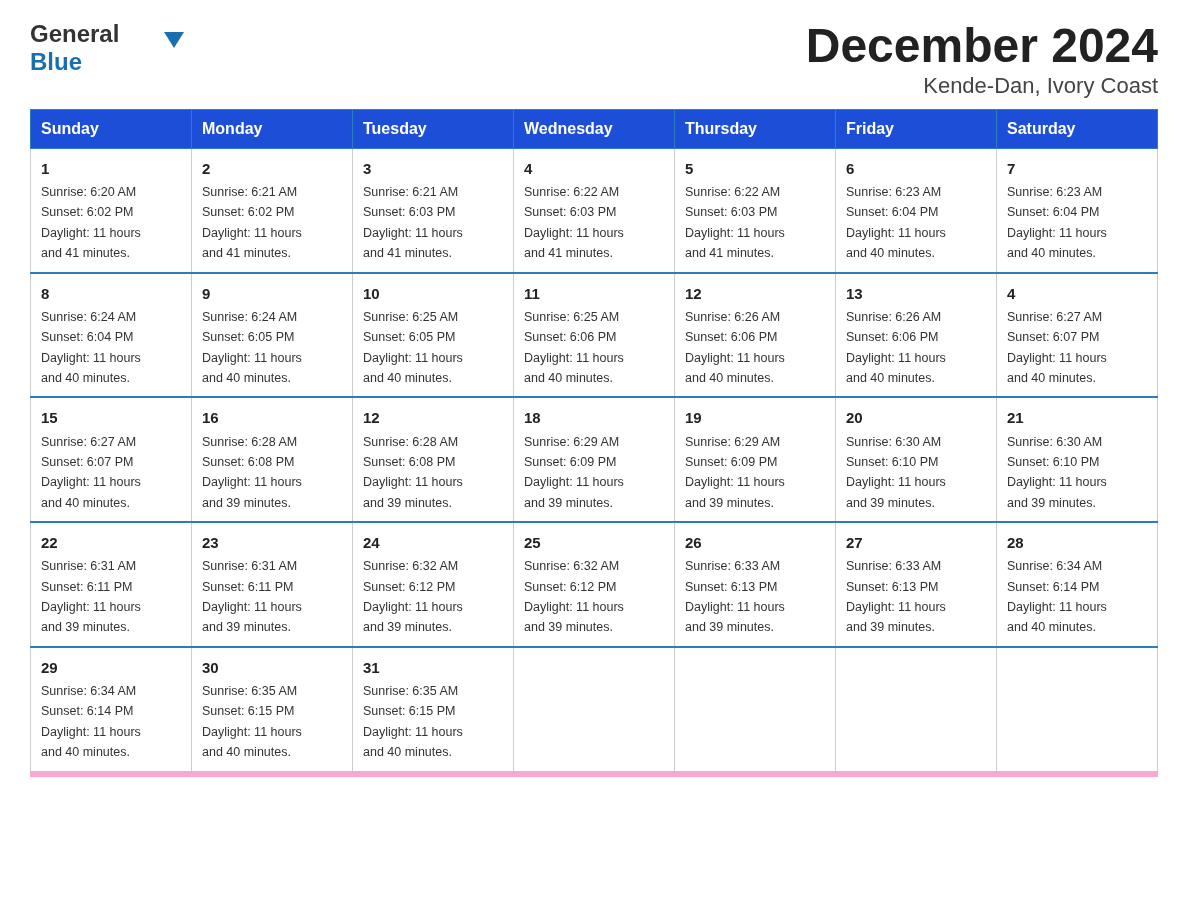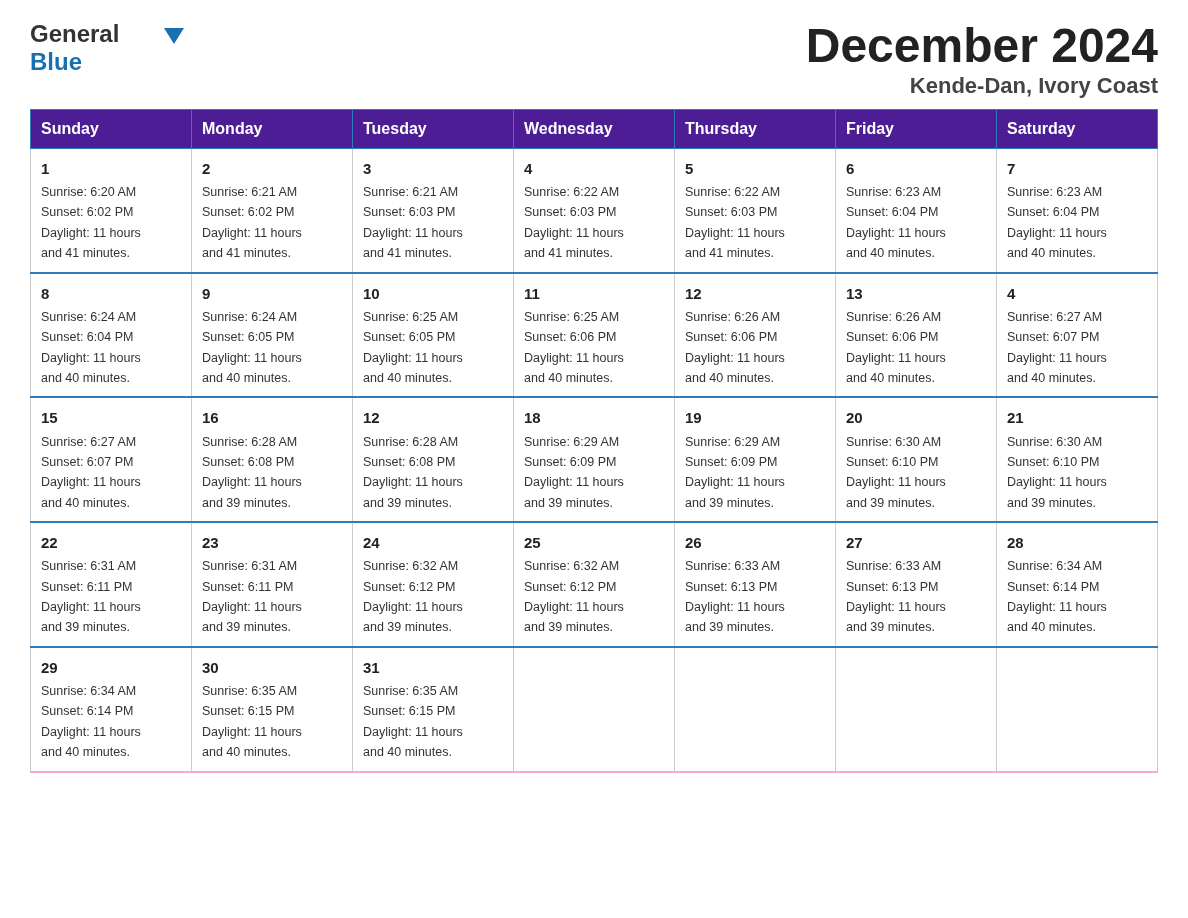--- a/index.html
+++ b/index.html
@@ -20,30 +20,30 @@
       text-align: right;
     }
     .title-block h1 {
       font-size: 48px;
       font-weight: bold;
       color: #222;
       line-height: 1.1;
     }
     .title-block h2 {
       font-size: 22px;
-      font-weight: bold;
+      font-weight: normal;
       color: #444;
     }
     .calendar {
       width: 100%;
       border-collapse: collapse;
       margin-top: 8px;
     }
     .calendar thead tr th {
-      background-color: #4c1d95;
+      background-color: #1d4ed8;
       color: #fff;
       font-size: 16px;
       font-weight: bold;
       padding: 10px 10px;
       text-align: left;
       border: 1px solid #2e7bbf;
     }
     .calendar tbody tr {
       border-bottom: 2px solid #2e7bbf;
     }
@@ -66,29 +66,29 @@
     }
     .calendar tbody tr td .day-info {
       font-size: 12.5px;
       color: #333;
       text-align: right;
     }
     .calendar tbody tr td:last-child {
       border-right: 1px solid #ccc;
     }
     .calendar tbody tr:last-child {
-      border-bottom: 2px solid #f9a8d4;
+      border-bottom: 6px solid #f9a8d4;
     }
     .logo-wrapper {
       display: flex;
       flex-direction: column;
     }
     .logo-top {
       display: flex;
-      align-items: center;
+      align-items: flex-end;
       gap: 42px;
     }
     .logo-general {
       font-size: 24px;
       font-weight: bold;
       color: #333;
     }
     .logo-triangle {
       display: inline-block;
       width: 0;

